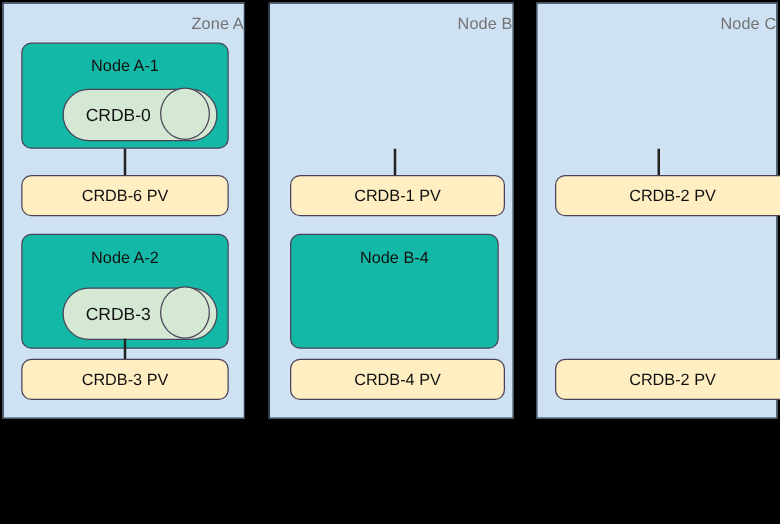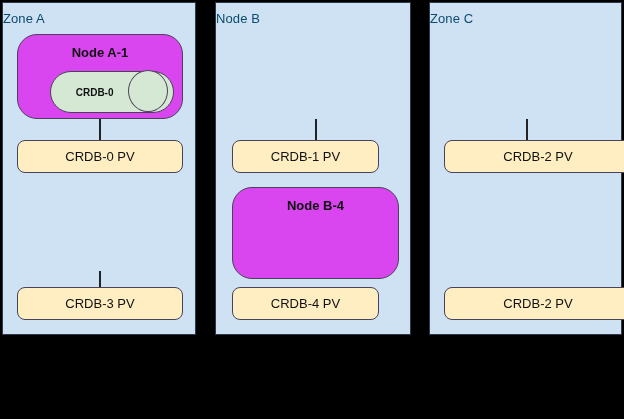--- a/index.html
+++ b/index.html
@@ -36,34 +36,33 @@
   }
   .zone-a { left: 2px;   width: 194px; }
   .zone-b { left: 215px; width: 196px; }
   .zone-c { left: 429px; width: 193px; }
 
   .zone-title {
     position: absolute;
     top: 8px;
     left: 0;
     right: 0;
-    text-align: left;
+    text-align: right;
     font-size: 13px;
-    color: #0c4a6e;
+    color: #737373;
     letter-spacing: .1px;
   }
 
   
   .node {
     position: absolute;
-    background: #d946ef;
-    border: 1px solid #4a4358;
-    border-radius: 20px;
-    box-sizing: border-box;
-    font-weight: bold;
+    background: #14b8a6;
+    border: 1px solid #4a4358;
+    border-radius: 8px;
+    box-sizing: border-box;
   }
   .node-title {
     position: absolute;
     top: 10px;
     left: 0;
     right: 0;
     text-align: center;
     font-size: 13px;
     color: #111111;
   }
@@ -101,21 +100,21 @@
     background: #d5e8d4;
     box-sizing: border-box;
   }
   .cyl-label {
     position: absolute;
     left: 0;
     top: 50%;
     transform: translateY(-50%);
     width: 72%;
     text-align: center;
-    font-size: 10px;
+    font-size: 14px;
     color: #111111;
     z-index: 3;
   }
 
   
   .cyl-r1 { top: 36px; }
   .cyl-r2 { top: 42px; }
   .cyl-a  { left: 32px; width: 124px; }
   .cyl-b  { left: 34px; width: 124px; }
   .cyl-c  { left: 33px; width: 122px; }
@@ -139,44 +138,52 @@
     align-items: center;
     justify-content: center;
   }
   .pv-label {
     font-size: 13px;
     color: #111111;
   }
   .pv.row1 { top: 137px; }
   .pv.row2 { top: 284px; text-align: right; }
   .pv.inzone-a { left: 14px; width: 166px; }
-  .pv.inzone-b { left: 16px; width: 147px; }
+  .pv.inzone-b { left: 16px; width: 172px; }
   .pv.inzone-c { left: 14px; width: 188px; }
 </style>
 </head>
 <body>
 
 <div id="canvas">
 
   <div class="zone zone-a">
     <div class="zone-title">Zone A</div>
 
     <div class="node row1 inzone-a">
       <div class="node-title">Node A-1</div>
       <div class="cylinder cyl-r1 cyl-a">
         <div class="cyl-body"></div>
         <div class="cyl-cap"></div>
         <div class="cyl-label">CRDB-0</div>
       </div>
     </div>
     <div class="connector" style="left:96px; top:116px; height:23px;"></div>
     <div class="pv row1 inzone-a">
-      <span class="pv-label">CRDB-0 PV</span>
-    </div>
-
+      <span class="pv-label">CRDB-6 PV</span>
+    </div>
+
+    <div class="node row2 inzone-a">
+      <div class="node-title">Node A-2</div>
+      <div class="cylinder cyl-r2 cyl-a">
+        <div class="cyl-body"></div>
+        <div class="cyl-cap"></div>
+        <div class="cyl-label">CRDB-3</div>
+      </div>
+    </div>
     <div class="connector" style="left:96px; top:268px; height:18px;"></div>
     <div class="pv row2 inzone-a">
       <span class="pv-label">CRDB-3 PV</span>
     </div>
   </div>
 
   <div class="zone zone-b">
     <div class="zone-title">Node B</div>
 
     <div class="connector" style="left:99px; top:116px; height:23px;"></div>
@@ -186,21 +193,21 @@
 
     <div class="node row2 inzone-b">
       <div class="node-title">Node B-4</div>
     </div>
     <div class="pv row2 inzone-b">
       <span class="pv-label">CRDB-4 PV</span>
     </div>
   </div>
 
   <div class="zone zone-c">
-    <div class="zone-title">Zone C</div>
+    <div class="zone-title">Node C</div>
 
     <div class="connector" style="left:96px; top:116px; height:23px;"></div>
     <div class="pv row1 inzone-c">
       <span class="pv-label">CRDB-2 PV</span>
     </div>
 
     <div class="pv row2 inzone-c">
       <span class="pv-label">CRDB-2 PV</span>
     </div>
   </div>

